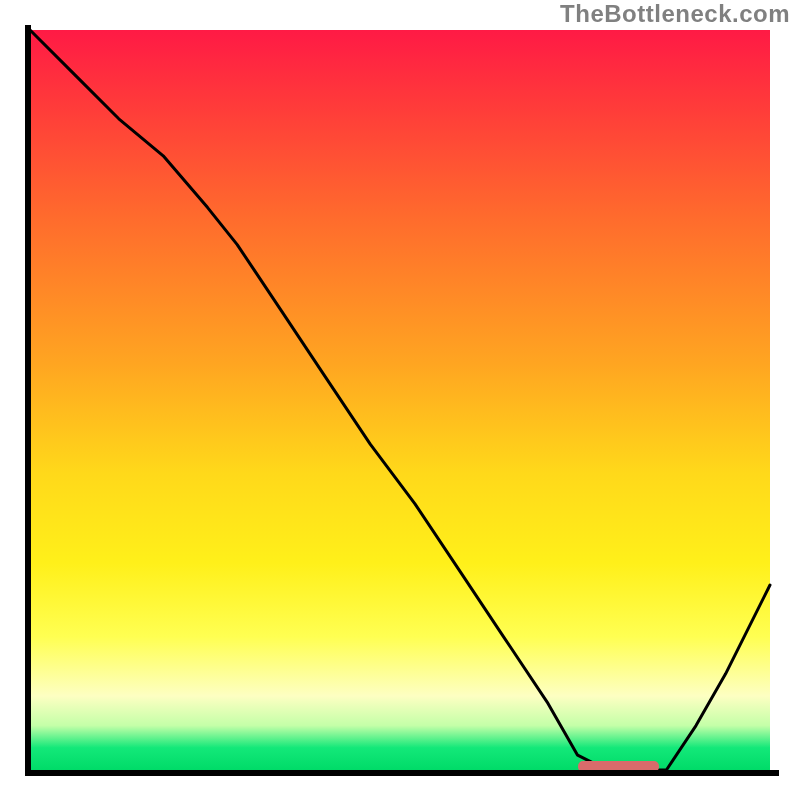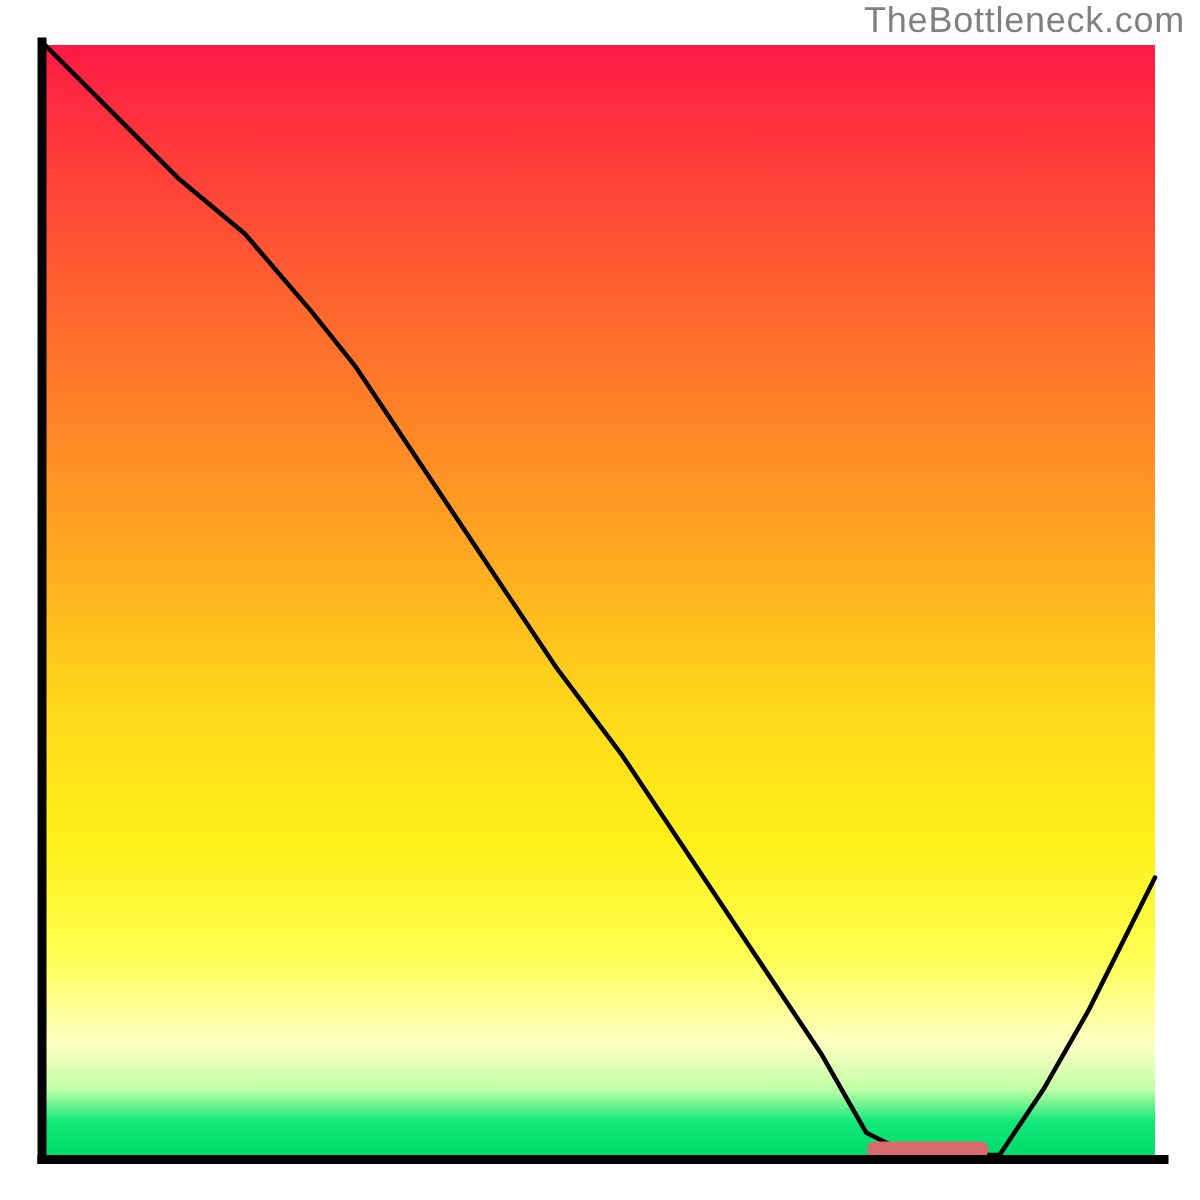--- a/index.html
+++ b/index.html
@@ -15,21 +15,21 @@
     position: relative;
     width: 800px;
     height: 800px;
   }
   .watermark {
     position: absolute;
     top: 0;
     right: 10px;
     color: #808080;
     font-size: 24px;
-    font-weight: normal;
+    font-weight: bold;
     letter-spacing: 0.5px;
     z-index: 10;
   }
   .plot {
     position: absolute;
     left: 30px;
     top: 30px;
     width: 740px;
     height: 740px;
   }

